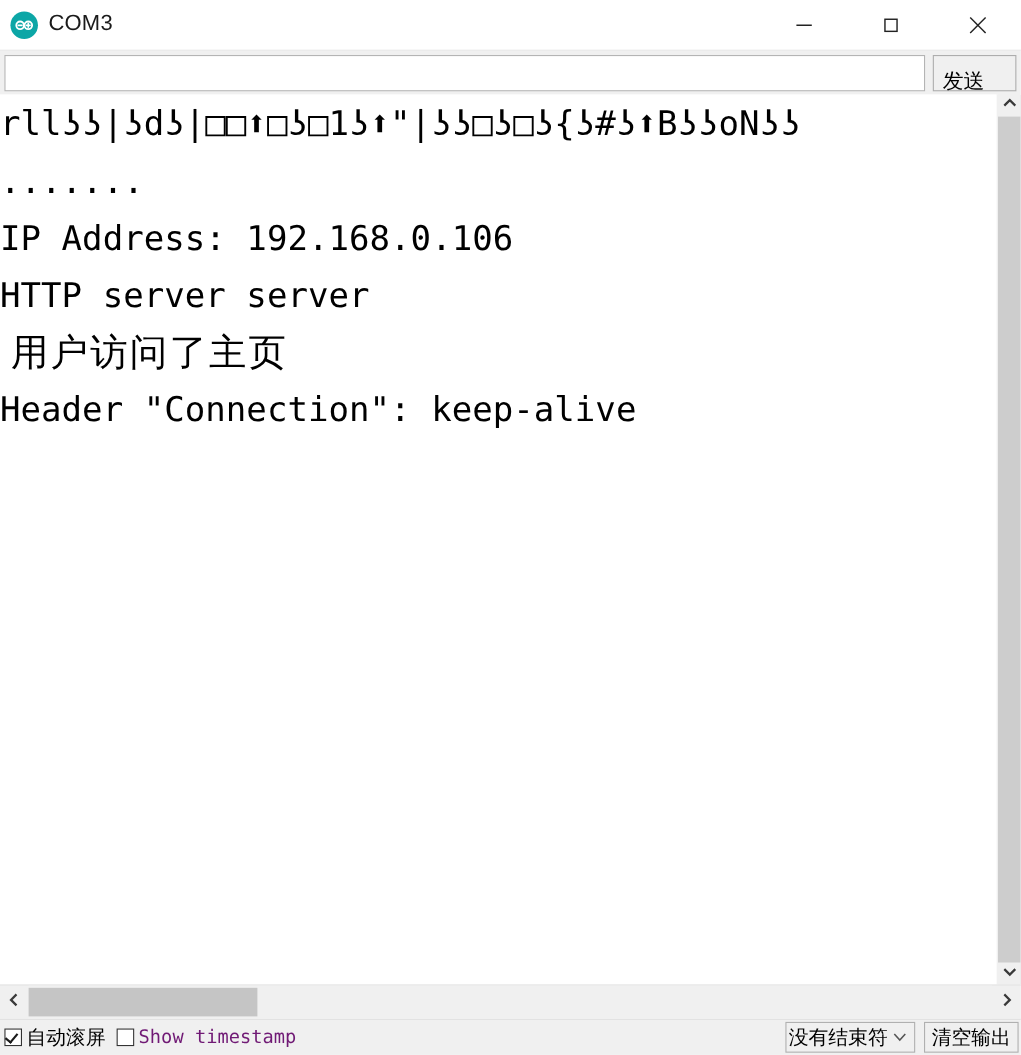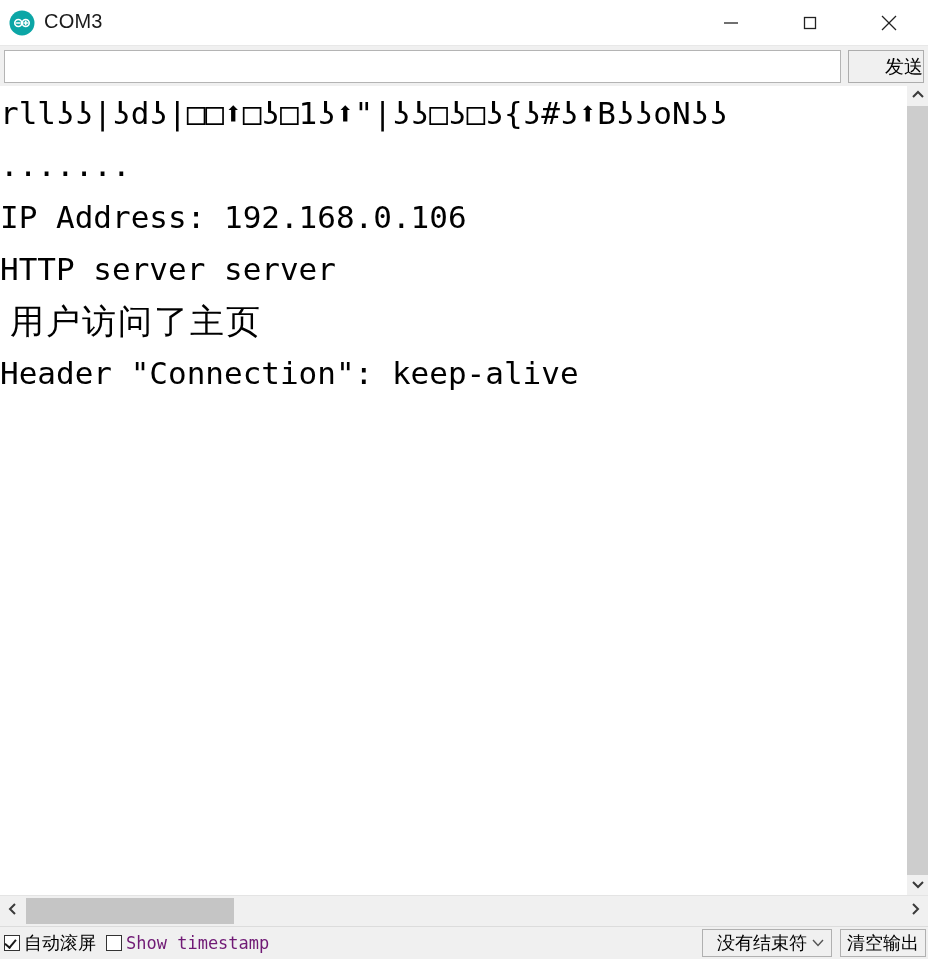--- a/index.html
+++ b/index.html
@@ -91,23 +91,23 @@
   .send-btn {
     width: 76px;
     height: 33px;
     box-sizing: border-box;
     background: #f0f0f0;
     border: 1px solid #adadad;
     font-family: "DejaVu Sans", sans-serif;
     font-size: 19px;
     color: #000;
     line-height: 30px;
-    text-align: right;
+    text-align: left;
     cursor: default;
-    padding: 0;
+    padding: 8px;
   }
 
   
   .console-wrap {
     flex: 1 1 auto;
     position: relative;
     display: flex;
     overflow: hidden;
     background: #ffffff;
   }
@@ -242,21 +242,21 @@
   .spacer { flex: 1 1 auto; }
   .sel {
     height: 28px;
     box-sizing: border-box;
     background: #f0f0f0;
     border: 1px solid #b0b0b0;
     display: flex;
     align-items: center;
     margin-left: 6px;
     flex: 0 0 auto;
-    padding: 0 2px 0 14px;
+    padding: 0 2px 0 2px;
   }
   .sel-text {
     font-family: "DejaVu Sans", sans-serif;
     font-size: 18px;
     color: #000;
     white-space: nowrap;
   }
   .sel-arrow {
     width: 22px;
     display: flex;

